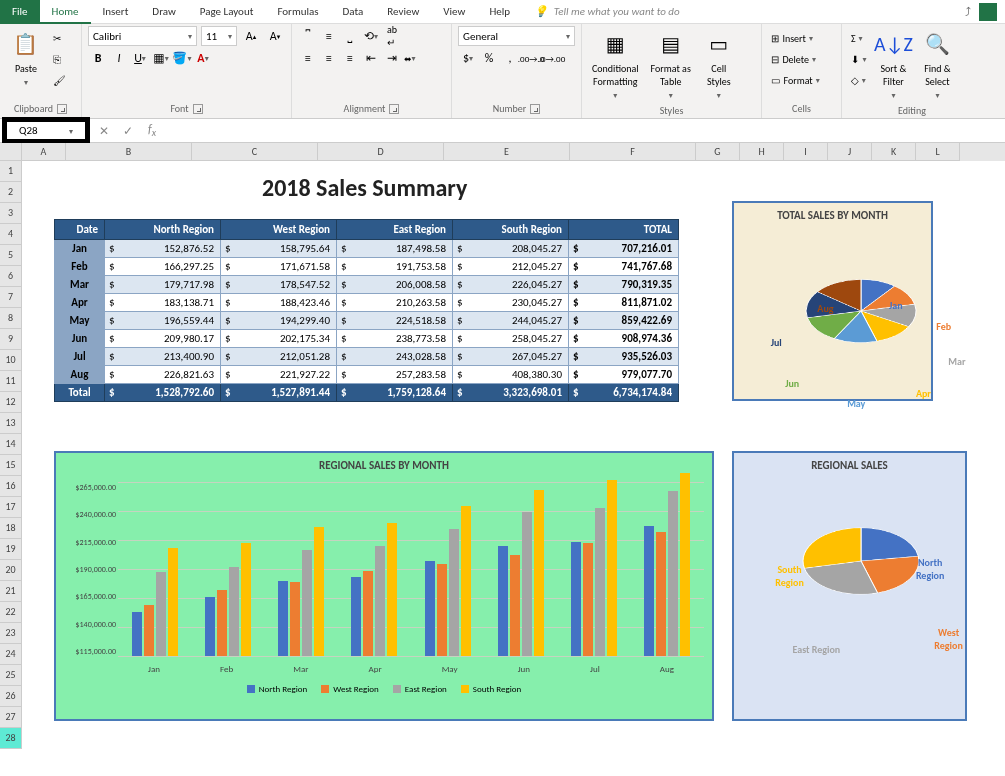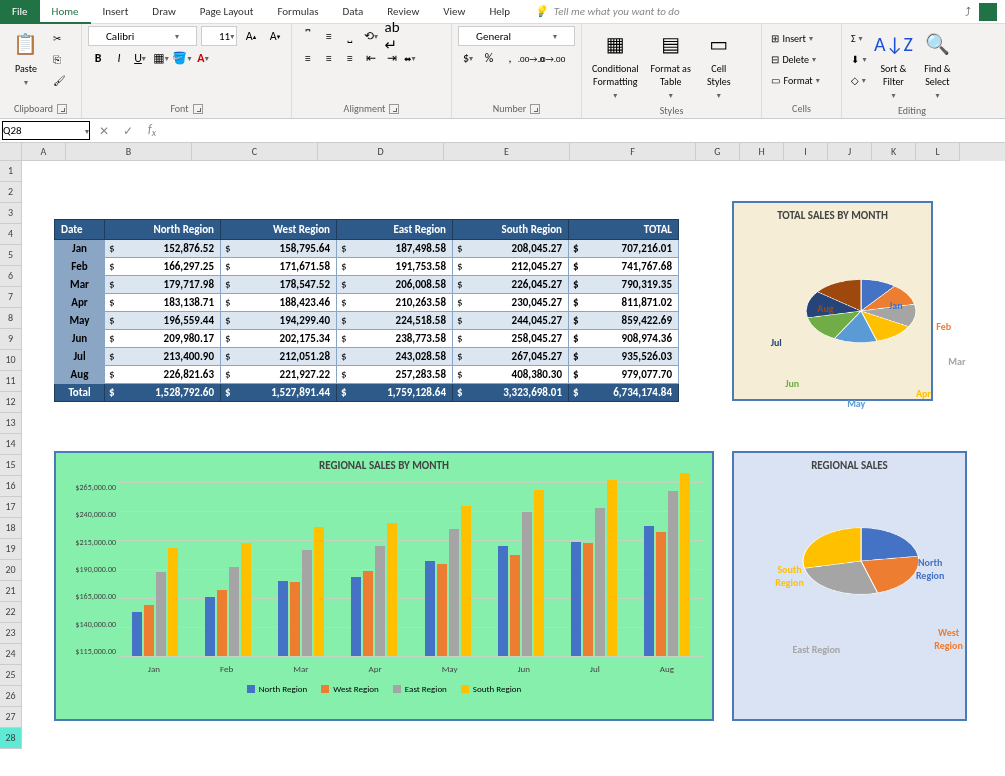--- a/index.html
+++ b/index.html
@@ -18,50 +18,50 @@
 .ribbon { display: flex; background: #f3f2f1; height: 95px; border-bottom: 1px solid #ccc; }
 .ribbon-group { border-right: 1px solid #ddd; padding: 2px 6px 0 6px; display: flex; flex-direction: column; }
 .ribbon-group-body { flex: 1; display: flex; align-items: flex-start; gap: 4px; }
 .ribbon-group-label { font-size: 10px; color: #666; text-align: center; padding: 2px 0 3px 0; display: flex; justify-content: center; align-items: center; gap: 4px; }
 .dialog-launcher { width: 10px; height: 10px; border: 1px solid #999; position: relative; }
 .dialog-launcher::after { content: ''; position: absolute; right: 1px; bottom: 1px; width: 3px; height: 3px; border-right: 1px solid #666; border-bottom: 1px solid #666; }
 .big-btn { display: flex; flex-direction: column; align-items: center; justify-content: center; padding: 2px 4px; font-size: 10px; text-align: center; gap: 2px; cursor: pointer; min-width: 40px; }
 .big-btn .icon { width: 32px; height: 32px; display: flex; align-items: center; justify-content: center; font-size: 20px; }
 .small-btn-col { display: flex; flex-direction: column; gap: 1px; padding-top: 2px; }
 .small-btn { padding: 1px 3px; font-size: 10px; display: flex; align-items: center; gap: 3px; cursor: pointer; height: 20px; }
-.font-combo { border: 1px solid #ccc; background: #fff; font-size: 11px; padding: 1px 17px; height: 20px; display: flex; align-items: center; justify-content: space-between; }
+.font-combo { border: 1px solid #ccc; background: #fff; font-size: 11px; padding: 1px 4px; height: 20px; display: flex; align-items: center; justify-content: space-between; }
 .chevron { font-size: 8px; color: #666; }
 .icon-row { display: flex; gap: 1px; align-items: center; }
 .icon-cell { width: 20px; height: 20px; display: flex; align-items: center; justify-content: center; font-size: 12px; cursor: pointer; border: 1px solid transparent; }
 
 
 .formula-bar { display: flex; height: 24px; border-bottom: 1px solid #ccc; align-items: center; background: #fff; }
-.name-box { width: 88px; border: 1px solid #000000; font-size: 11px; padding: 2px 0; margin: 2px; display: flex; align-items: center; justify-content: space-between; }
+.name-box { width: 88px; border: 5px solid #000000; font-size: 11px; padding: 2px 12px; margin: 2px; display: flex; align-items: center; justify-content: space-between; }
 .fb-btn { width: 24px; height: 20px; display: flex; align-items: center; justify-content: center; color: #888; font-size: 12px; cursor: pointer; }
 .formula-input { flex: 1; padding: 2px 6px; font-size: 11px; }
 
 
 .col-headers { display: flex; height: 18px; background: #e6e6e6; font-size: 10px; }
 .corner { width: 22px; border-right: 1px solid #ccc; border-bottom: 1px solid #ccc; background: #e6e6e6; }
 .col-hdr { border-right: 1px solid #ccc; border-bottom: 1px solid #ccc; text-align: center; line-height: 17px; color: #444; background: #e6e6e6; }
 .grid-body { display: flex; position: relative; }
 .row-headers { width: 22px; display: flex; flex-direction: column; background: #e6e6e6; }
 .row-hdr { height: 21px; border-bottom: 1px solid #ccc; border-right: 1px solid #ccc; text-align: center; font-size: 10px; line-height: 20px; color: #444; }
 .row-hdr.sel { background: #5eead4; }
 .sheet { position: relative; flex: 1; background: #fff; }
 
 
 .ws-title { position: absolute; top: 12px; left: 240px; font-size: 24px; font-weight: bold; color: #222; }
 .data-table { position: absolute; top: 58px; left: 32px; border-collapse: collapse; font-size: 11px; }
 .data-table th { background: #2e5a8a; color: #fff; border: 1px solid #1f3d5a; padding: 3px 6px; font-weight: bold; text-align: right; }
-.data-table th:first-child { text-align: left; }
+.data-table th:first-child { text-align: right; }
 .data-table td { border: 1px solid #8ba5c4; padding: 2px 4px; }
 .data-table .month { background: #8ba5c4; font-weight: bold; text-align: center; color: #000; padding: 2px 8px; }
 .data-table .dollar-cell { text-align: left; padding-left: 4px; width: 14px; border-right: none; }
-.data-table .val { text-align: right; border-left: none; padding-right: 6px; font-weight: bold; }
+.data-table .val { text-align: right; border-left: none; padding-right: 6px; }
 .data-table tr.total td { background: #2e5a8a; color: #fff; font-weight: bold; border-color: #1f3d5a; }
 .data-table tr:nth-child(even):not(.total) td.val, .data-table tr:nth-child(even):not(.total) td.dollar-cell { background: #dce6f1; }
 .data-table .tot-col { font-weight: bold; }
 
 
 .chart-box { position: absolute; border: 2px solid #4a7ab8; background: #f5edd6; }
 .chart-box.blue { background: #86efac; }
 .chart-box.lblue { background: #dae3f3; }
 .chart-title { text-align: center; font-size: 11px; font-weight: bold; color: #444; padding: 6px 0 4px 0; }
 .pie-label { position: absolute; font-size: 10px; font-weight: bold; }
@@ -168,21 +168,21 @@
         <span class="dialog-launcher"></span>
       </div>
   </div>
   <div class="ribbon-group" style="width:160px">
     <div class="ribbon-group-body" style="flex-direction:column;gap:2px">
       <div class="icon-row">
         <div class="icon-cell">⎴</div>
         <div class="icon-cell">≡</div>
         <div class="icon-cell">⎵</div>
         <div class="icon-cell">⟲<span class="chevron">▾</span></div>
-        <div class="icon-cell" style="font-size:15px">ab<br>↵</div>
+        <div class="icon-cell" style="font-size:10px">ab<br>↵</div>
       </div>
       <div class="icon-row">
         <div class="icon-cell">≡</div>
         <div class="icon-cell">≡</div>
         <div class="icon-cell">≡</div>
         <div class="icon-cell">⇤</div>
         <div class="icon-cell">⇥</div>
         <div class="icon-cell" style="width:auto;font-size:9px">⬌<span class="chevron">▾</span></div>
       </div>
     </div>
@@ -350,20 +350,21 @@
       <div class="row-hdr">21</div>
       <div class="row-hdr">22</div>
       <div class="row-hdr">23</div>
       <div class="row-hdr">24</div>
       <div class="row-hdr">25</div>
       <div class="row-hdr">26</div>
       <div class="row-hdr">27</div>
       <div class="row-hdr sel">28</div>
     </div>
   <div class="sheet">
+    <div class="ws-title">2018 Sales Summary</div>
 
     <table class="data-table" id="data-table">
         <tbody>
           <tr>
             <th style="width:50px">Date</th>
             <th colspan="2" style="width:116px">North Region</th>
             <th colspan="2" style="width:116px">West Region</th>
             <th colspan="2" style="width:116px">East Region</th>
             <th colspan="2" style="width:116px">South Region</th>
             <th colspan="2" style="width:110px">TOTAL</th>

